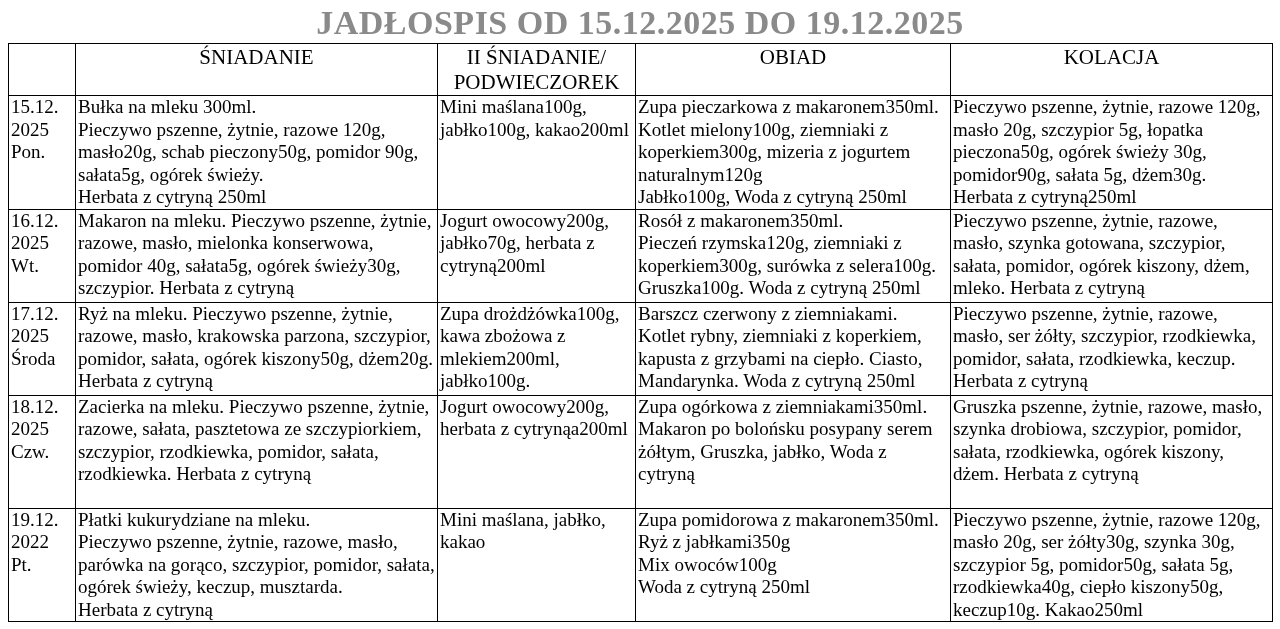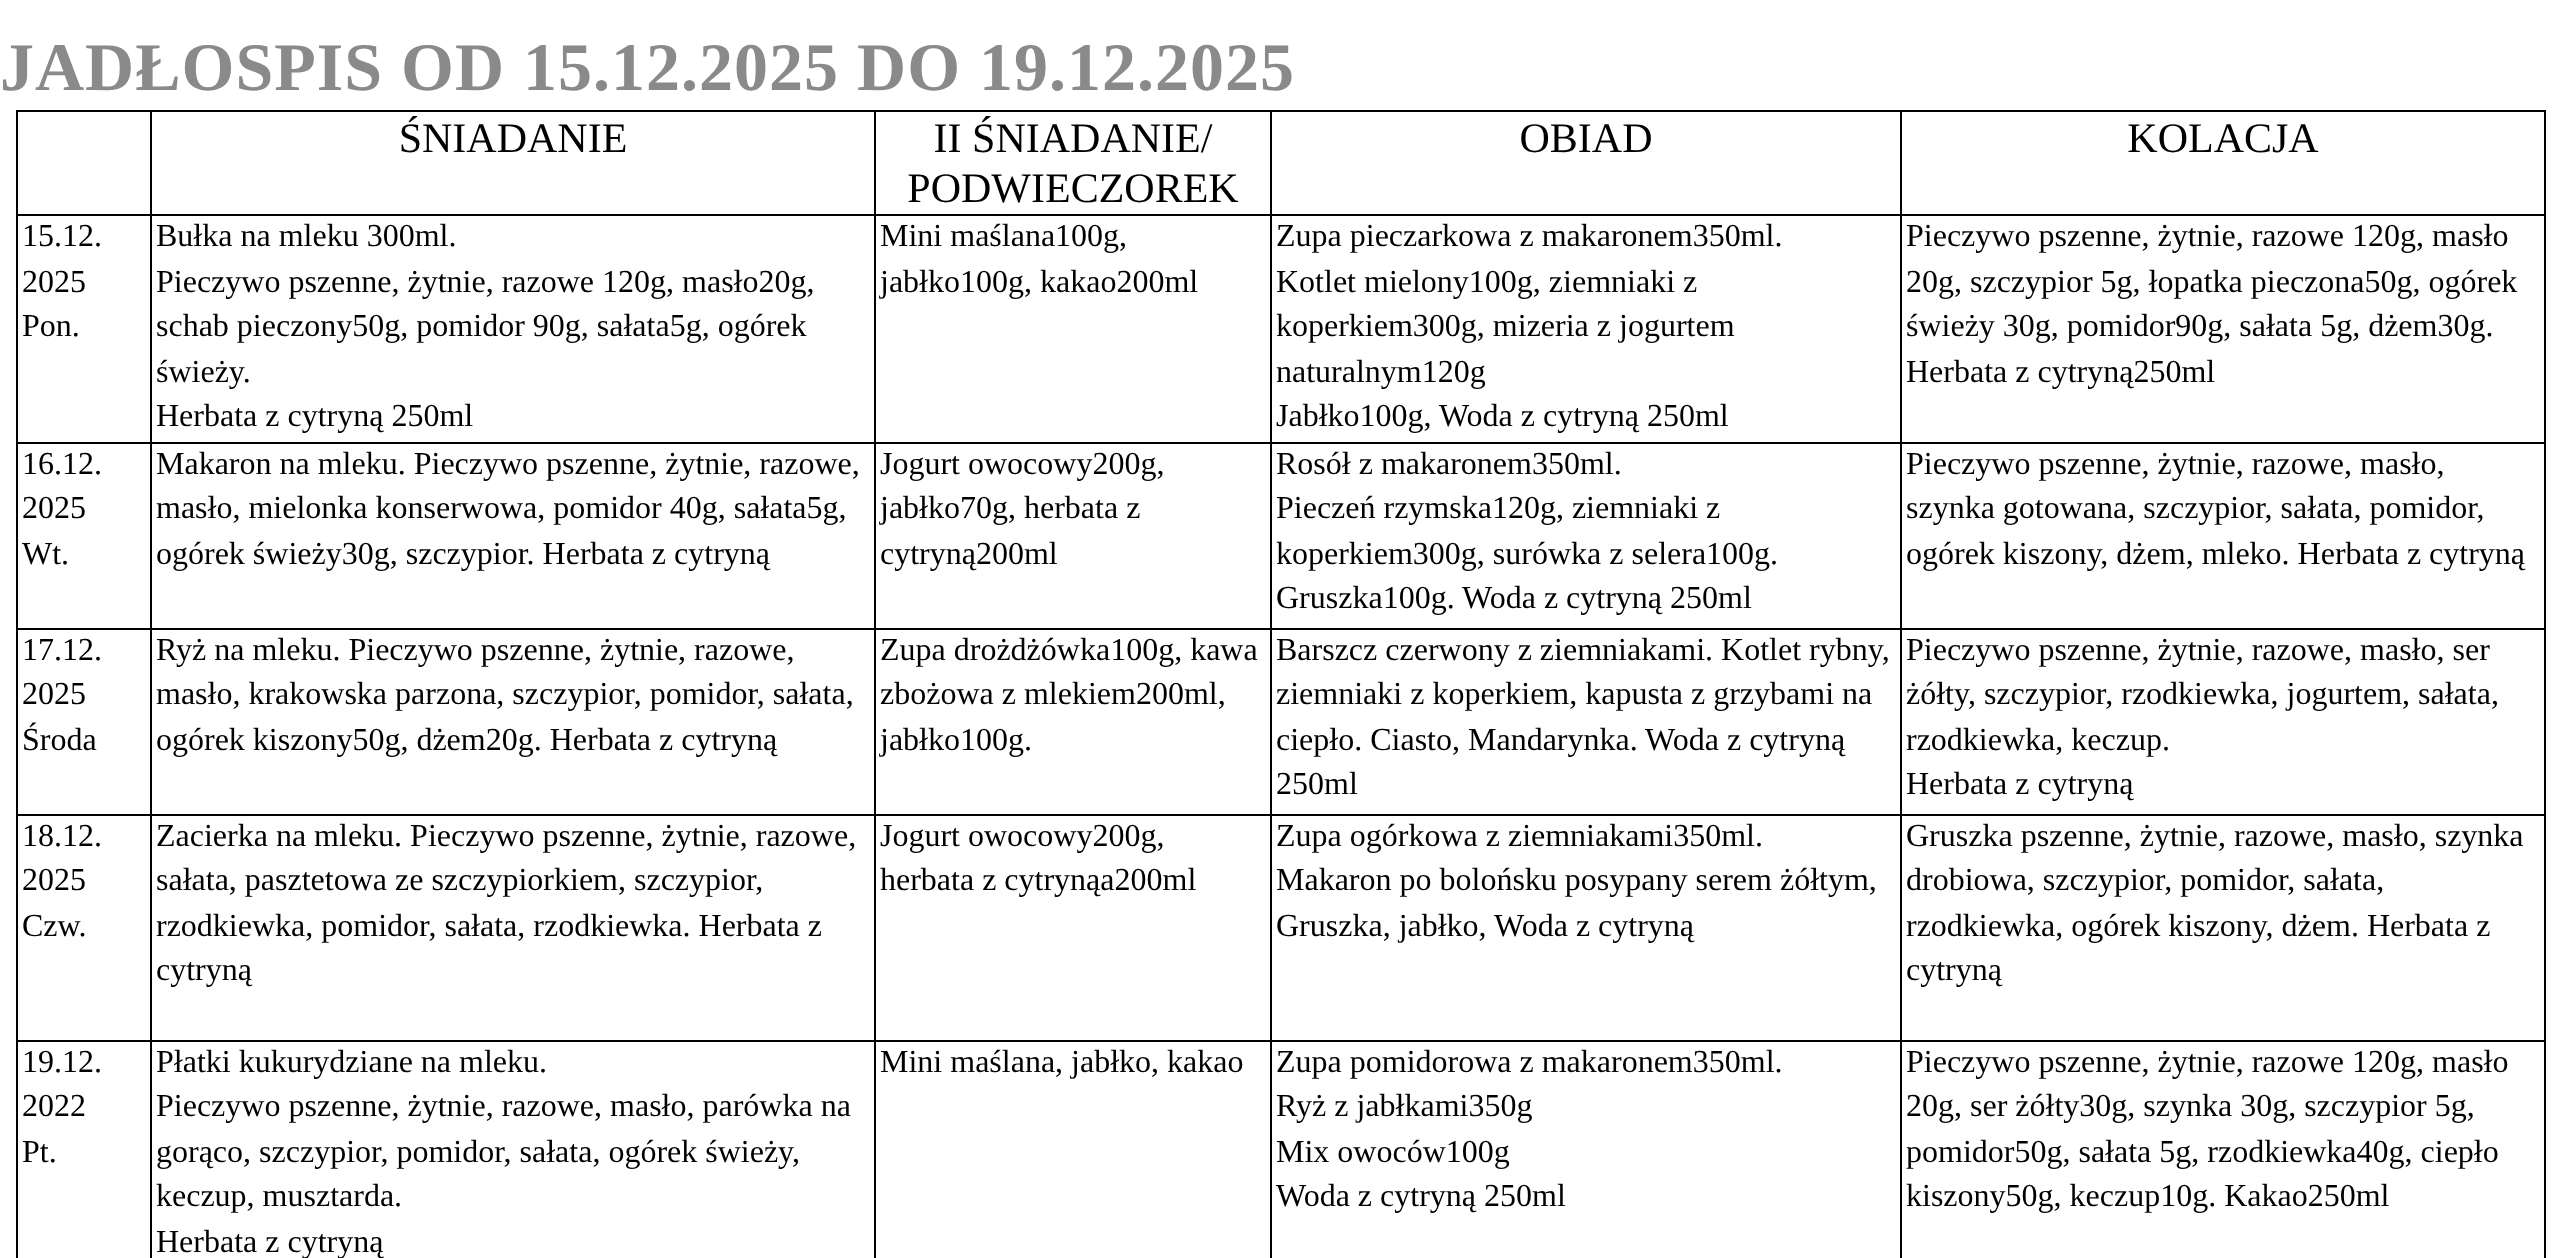--- a/index.html
+++ b/index.html
@@ -2,40 +2,41 @@
 <html><head>
 <meta charset="utf-8">
 <style>
   html, body { margin: 0; padding: 0; background: #ffffff; }
   body {
     width: 1280px; height: 629px; overflow: hidden;
     font-family: "Liberation Serif", "DejaVu Serif", serif;
     color: #000000;
   }
   .page-title {
-    margin: 16px 0 1px 0;
+    margin: 4px 0 1px 0;
+    text-align: center;
     font-size: 34px;
     line-height: 38px;
     font-weight: bold;
     color: #8a8a8a;
     letter-spacing: 0.5px;
     white-space: nowrap;
   }
   table.menu {
     border-collapse: collapse;
     table-layout: fixed;
     margin-left: 8px;
     width: 1264px;
     background: #ffffff;
   }
   table.menu th, table.menu td {
     border: 1px solid #000000;
     vertical-align: top;
     padding: 0 2px;
-    font-size: 16px;
+    font-size: 19px;
     line-height: 22.5px;
     white-space: pre-line;
     overflow: hidden;
     word-wrap: break-word;
   }
   table.menu th {
     font-size: 21px;
     line-height: 25px;
     font-weight: normal;
     text-align: center;
@@ -91,21 +92,21 @@
 Pieczeń rzymska120g, ziemniaki z koperkiem300g, surówka z selera100g. Gruszka100g. Woda z cytryną 250ml</td>
       <td>Pieczywo pszenne, żytnie, razowe, masło, szynka gotowana, szczypior, sałata, pomidor, ogórek kiszony, dżem, mleko. Herbata z cytryną</td>
     </tr>
     <tr style="height:93px">
       <td class="date-cell">17.12.
 2025
 Środa</td>
       <td>Ryż na mleku. Pieczywo pszenne, żytnie, razowe, masło, krakowska parzona, szczypior, pomidor, sałata, ogórek kiszony50g, dżem20g. Herbata z cytryną</td>
       <td>Zupa drożdżówka100g, kawa zbożowa z mlekiem200ml, jabłko100g.</td>
       <td>Barszcz czerwony z ziemniakami. Kotlet rybny, ziemniaki z koperkiem, kapusta z grzybami na ciepło. Ciasto, Mandarynka. Woda z cytryną 250ml</td>
-      <td>Pieczywo pszenne, żytnie, razowe, masło, ser żółty, szczypior, rzodkiewka, jogurtem, sałata, rzodkiewka, keczup.
+      <td>Pieczywo pszenne, żytnie, razowe, masło, ser żółty, szczypior, rzodkiewka, pomidor, sałata, rzodkiewka, keczup.
 Herbata z cytryną</td>
     </tr>
     <tr style="height:113px">
       <td class="date-cell">18.12.
 2025
 Czw.</td>
       <td>Zacierka na mleku. Pieczywo pszenne, żytnie, razowe, sałata, pasztetowa ze szczypiorkiem, szczypior, rzodkiewka, pomidor, sałata, rzodkiewka. Herbata z cytryną</td>
       <td>Jogurt owocowy200g, herbata z cytrynąa200ml</td>
       <td>Zupa ogórkowa z ziemniakami350ml.
 Makaron po bolońsku posypany serem żółtym, Gruszka, jabłko, Woda z cytryną</td>

